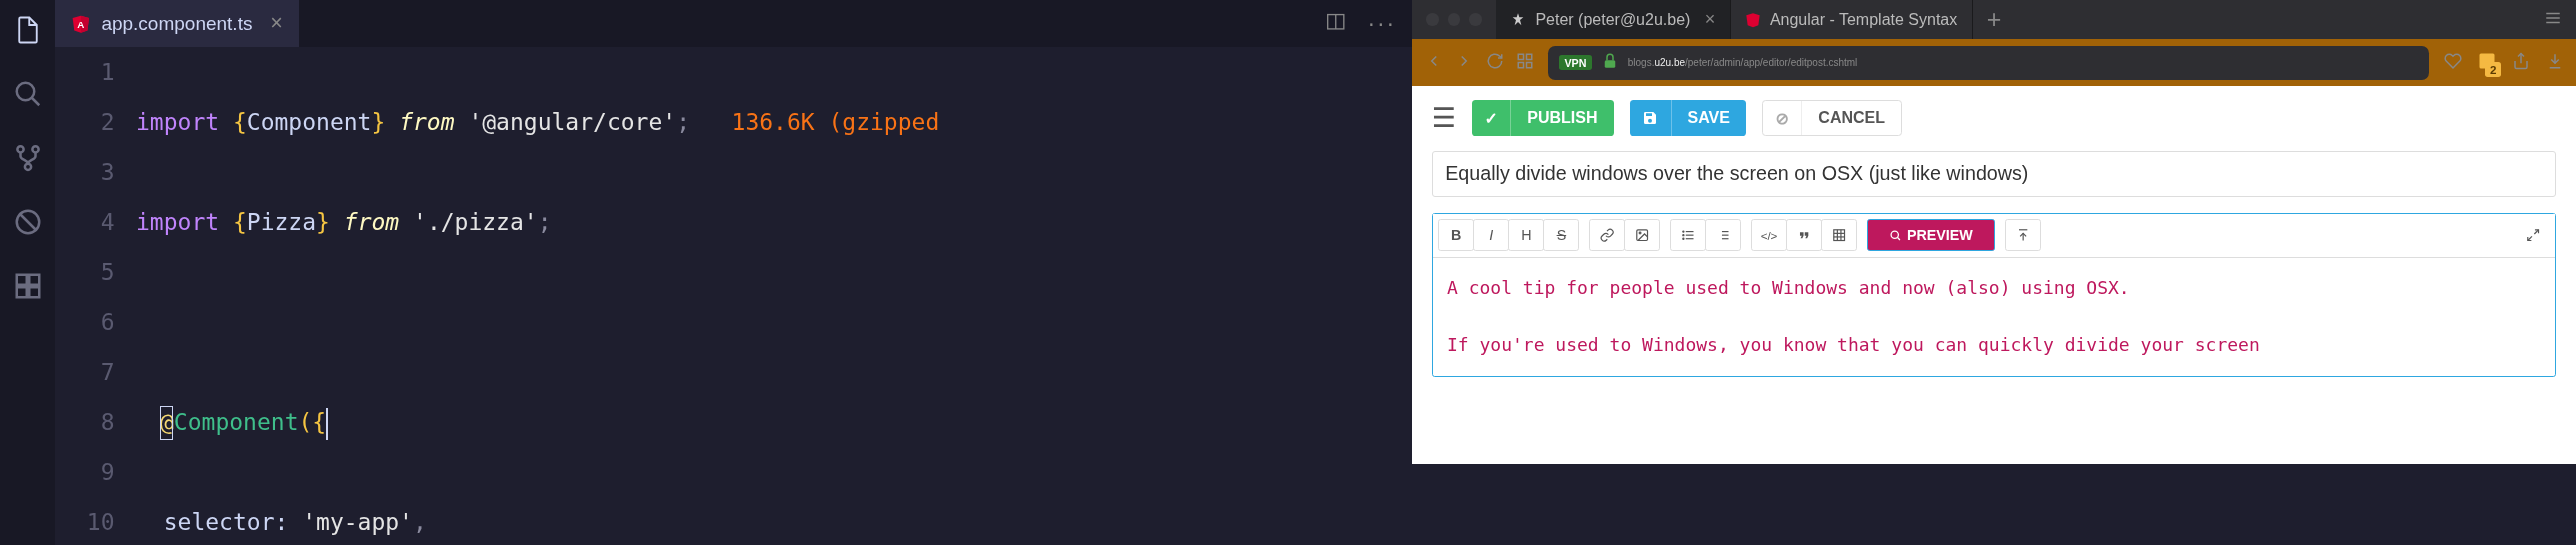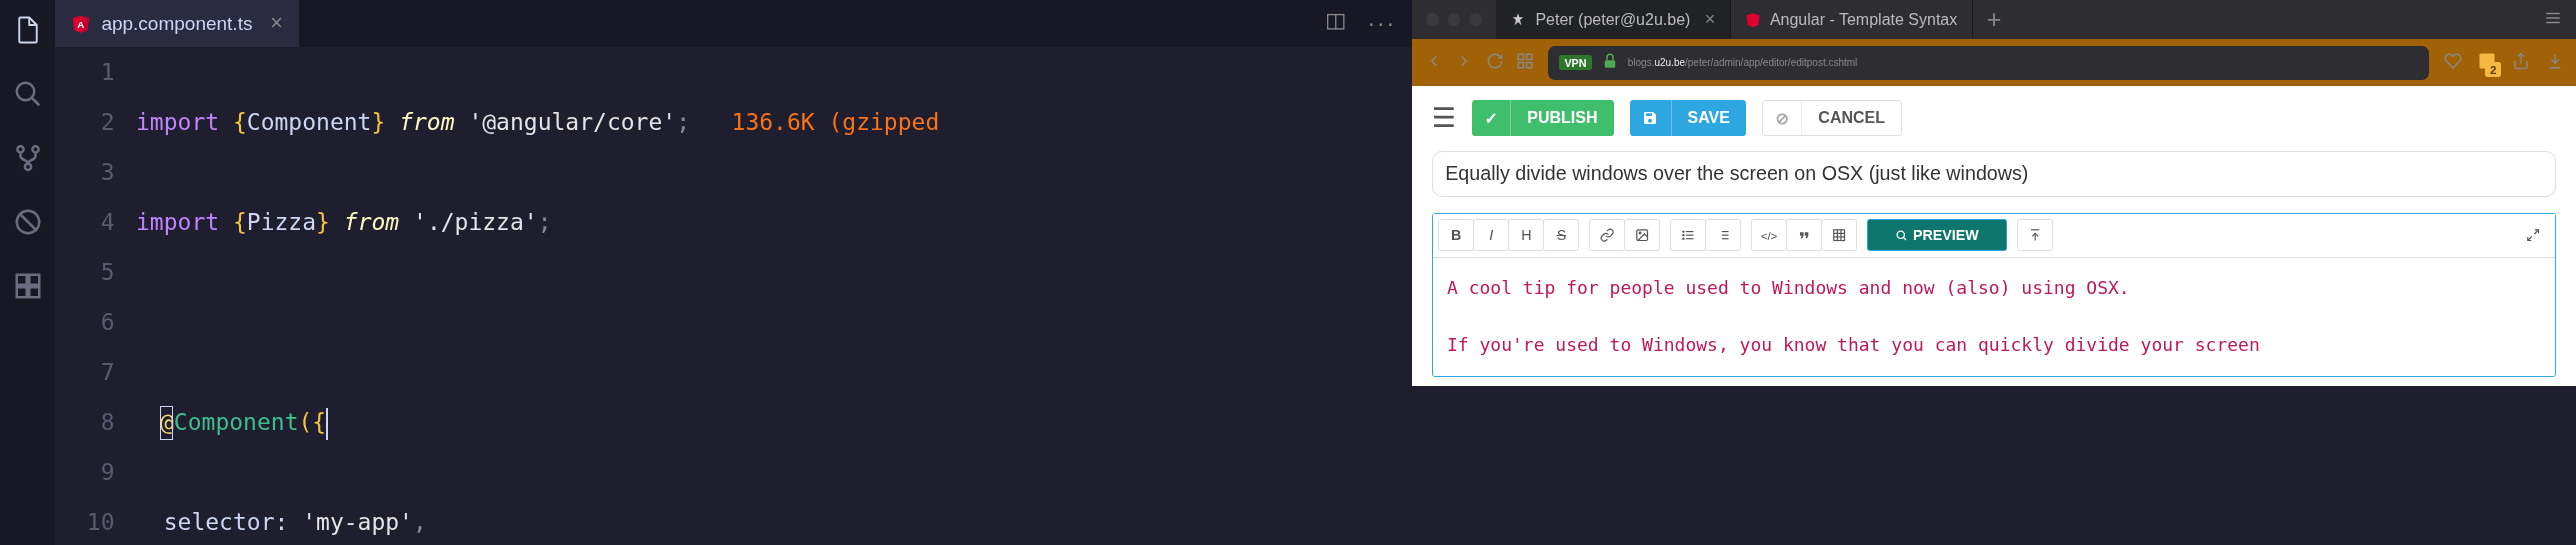--- a/index.html
+++ b/index.html
@@ -35,21 +35,21 @@
 .kw-from { color: #fef9c3; font-style: italic; }
 .str { color: #e5e5e5; }
 .punct { color: #8a8a9e; }
 .size-ann { color: #f97316; }
 .decor { color: #f5d872; }
 .decor-name { color: #3fbf8b; }
 .prop-key { color: #cdd6f4; }
 .cursor-box { position: absolute; border: 0.9px solid #cdd6f4; top: 158px; left: 0px; width: 13.4px; height: 34px; margin-top:9px;}
 .caret { position: absolute; background: #cdd6f4; width: 1.8px; height: 32px; }
 
-.browser-pane { width: 1164px; height: 386px; background: #212225; display: flex; flex-direction: column; }
+.browser-pane { width: 1164px; height: 464px; background: #212225; display: flex; flex-direction: column; }
 .mac-tabs { height: 39px; background: #2e2e32; display: flex; align-items: center; }
 .traffic { display: flex; gap: 9px; padding-left: 14.3px; padding-right: 14.3px; }
 .traffic span { width: 12.5px; height: 12.5px; border-radius: 50%; background: #3a3a3e; display: block; }
 .btab { height: 39px; display: flex; align-items: center; gap: 9px; padding: 0 14.3px; color: #bbb; font-size: 16px; border-right: 0.9px solid #1a1a1c; }
 .btab.active { background: #212225; }
 .btab .fav { width: 16px; height: 16px; }
 .btab .tclose { color: #888; font-size: 18px; margin-left: 5.4px; cursor: pointer; }
 .newtab { color: #888; font-size: 25px; padding: 0 14.3px; cursor: pointer; }
 .mac-tabs .bspacer { flex: 1; }
 .mac-tabs .burger { padding-right: 14.3px; color: #888; }
@@ -69,26 +69,26 @@
 .btn { height: 36px; display: flex; align-items: center; font-size: 16px; font-weight: 600; border-radius: 3.6px; cursor: pointer; }
 .btn-publish { background: #3fbf6b; color: #fff; }
 .btn-publish .icon-part { padding: 0 12.5px; border-right: 0.9px solid rgba(255,255,255,0.3); height: 100%; display: flex; align-items: center; }
 .btn-publish .label-part { padding: 0 16px; }
 .btn-save { background: #2ea7e0; color: #fff; }
 .btn-save .icon-part { padding: 0 12.5px; border-right: 0.9px solid rgba(255,255,255,0.3); height: 100%; display: flex; align-items: center; }
 .btn-save .label-part { padding: 0 16px; }
 .btn-cancel { background: #fff; color: #555; border: 0.9px solid #ddd; }
 .btn-cancel .icon-part { padding: 0 12.5px; border-right: 0.9px solid #eee; height: 100%; display: flex; align-items: center; color: #aaa; }
 .btn-cancel .label-part { padding: 0 16px; }
-.title-input { margin: 0 19.7px 16px 19.7px; border: 0.9px solid #ddd; border-radius: 10px; padding: 10.7px 12.5px; font-size: 19.7px; color: #333; }
+.title-input { margin: 0 19.7px 16px 19.7px; border: 0.9px solid #ddd; border-radius: 3px; padding: 10.7px 12.5px; font-size: 19.7px; color: #333; }
 .editor-box { margin: 0 19.7px; border: 1.8px solid #2ea7e0; border-radius: 2.7px; }
 .rte-toolbar { display: flex; align-items: center; border-bottom: 0.9px solid #ddd; padding: 5.4px; gap: 0; background: #fff; }
 .rte-btn { width: 36px; height: 32px; display: flex; align-items: center; justify-content: center; border: 0.9px solid #ddd; border-radius: 2.7px; color: #555; cursor: pointer; margin-right: -0.9px; background:#fff; }
 .rte-group { display: flex; margin-right: 10.7px; }
-.rte-preview { background: #0f766e; color: #fff; border-color: #2ea7e0; width: auto; padding: 0 27px; gap: 5.4px; font-size: 14.3px; font-weight: 600; }
+.rte-preview { background: #be185d; color: #fff; border-color: #2ea7e0; width: auto; padding: 0 21px; gap: 5.4px; font-size: 14.3px; font-weight: 600; }
 .rte-toolbar .rspacer { flex: 1; }
 .rte-body { padding: 16px 14.3px; font-family: "SF Mono", Consolas, monospace; font-size: 18px; color: #be185d; line-height: 1.6; }
 </style>
 </head>
 <body>
 
 <div class="editor-pane">
   <div class="activity-bar">
     <div class="ab-icon active">
       <svg viewBox="0 0 24 24" fill="none" stroke="currentColor" stroke-width="1.5">

